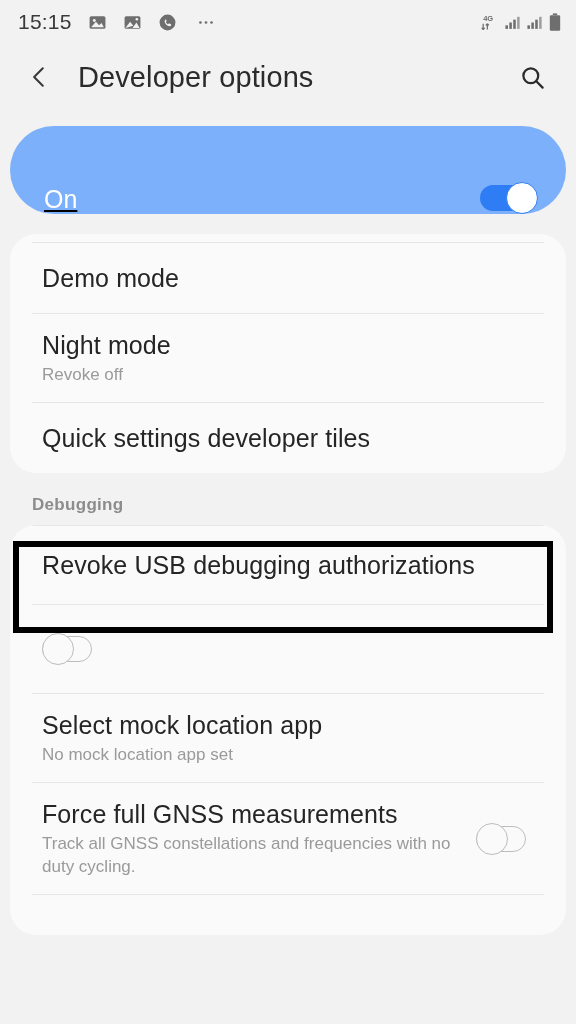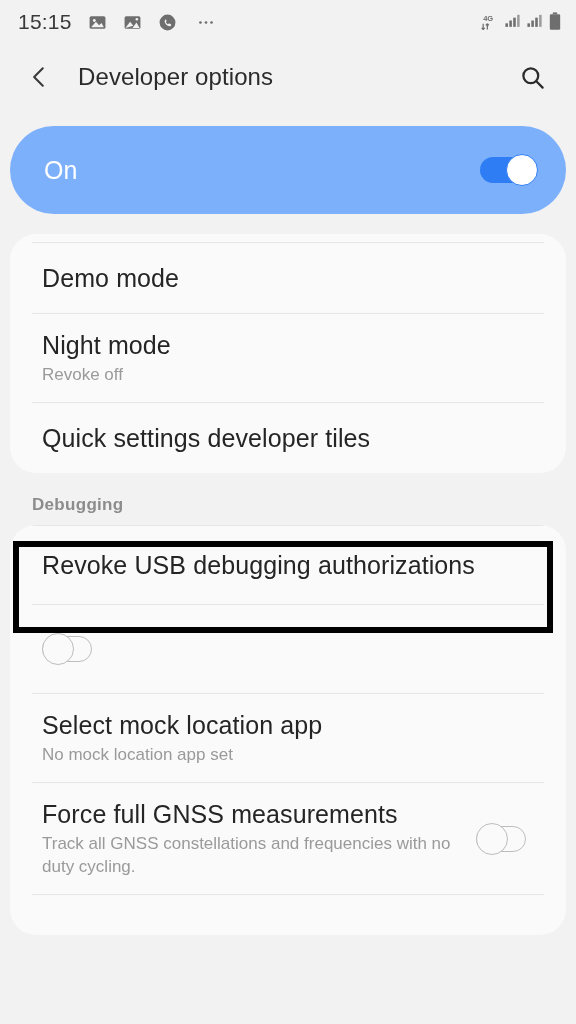--- a/index.html
+++ b/index.html
@@ -31,21 +31,21 @@
     gap: 16px;
     flex: 1;
   }
   .status-clock {
     font-size: 21px;
     color: #3a3a3a;
     letter-spacing: 0.2px;
   }
   .status-right {
     display: flex;
-    align-items: flex-start;
+    align-items: center;
     gap: 5px;
   }
   .sb-icon { display: block; }
 
   
   .app-bar {
     height: 66px;
     display: flex;
     align-items: center;
     padding: 0 22px 0 26px;
@@ -53,21 +53,21 @@
   }
   .back-btn {
     width: 40px;
     height: 40px;
     display: flex;
     align-items: center;
     justify-content: flex-start;
     cursor: pointer;
   }
   .page-title {
-    font-size: 24px;
+    font-size: 29px;
     color: #2b2b2b;
     margin-left: 12px;
     flex: 1;
     letter-spacing: 0.1px;
   }
   .search-btn {
     width: 44px;
     height: 44px;
     display: flex;
     align-items: center;
@@ -75,23 +75,24 @@
     cursor: pointer;
   }
 
   
   .master-banner {
     margin: 16px 10px 0 10px;
     height: 88px;
     background: #7cb0fb;
     border-radius: 44px;
     display: flex;
-    align-items: center;
+    align-items: flex-end;
     padding: 0 28px 0 34px;
     cursor: pointer;
+    text-decoration: underline;
   }
   .master-label {
     flex: 1;
     color: #ffffff;
     font-size: 25px;
   }
 
   
   .tgl {
     position: relative;

